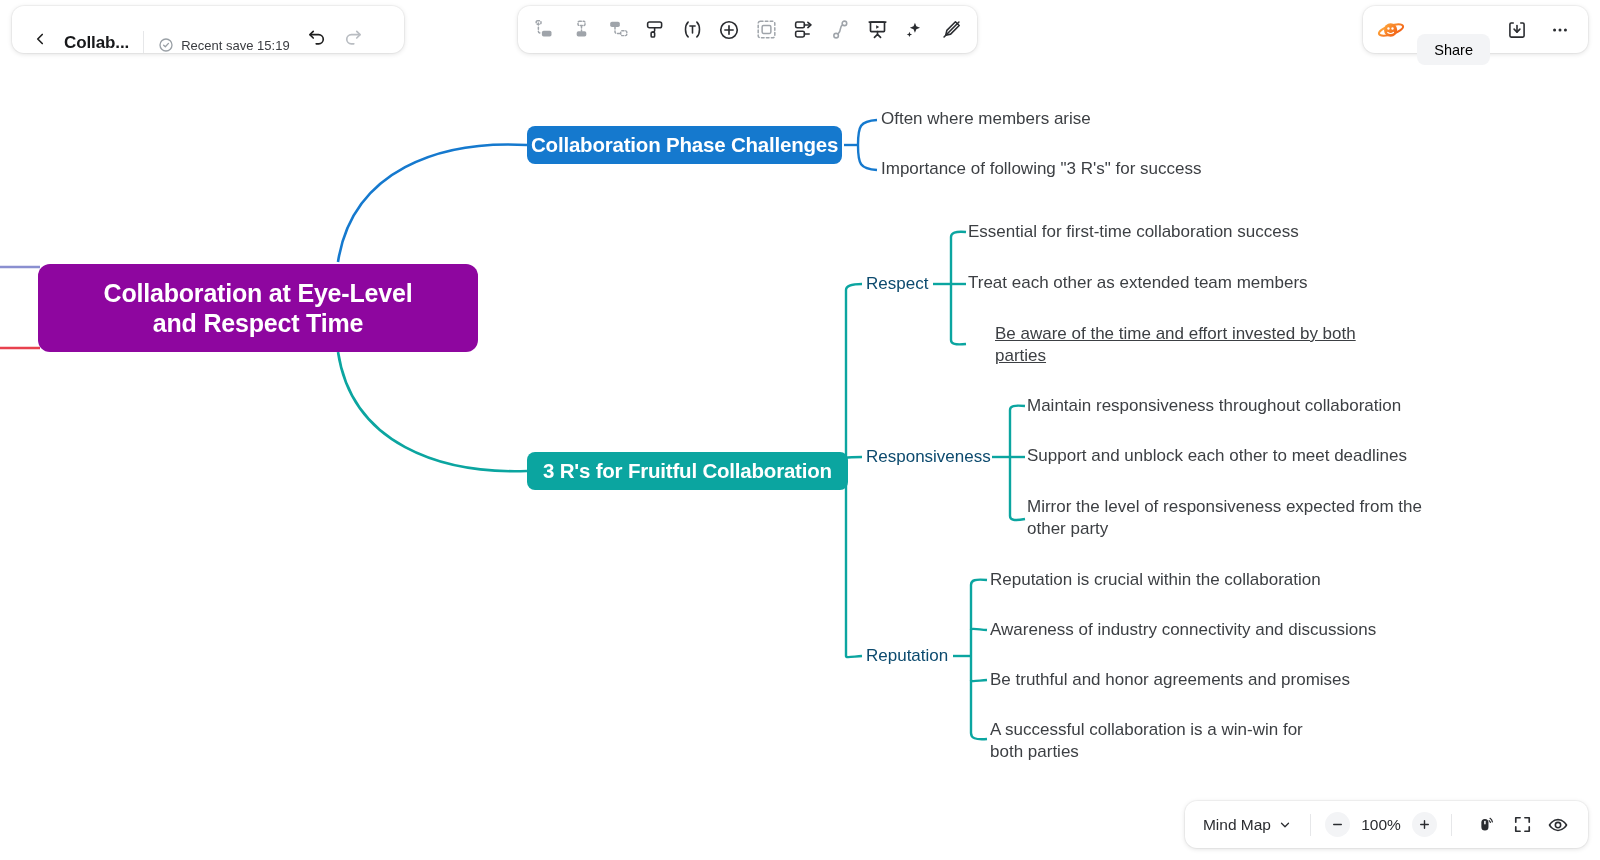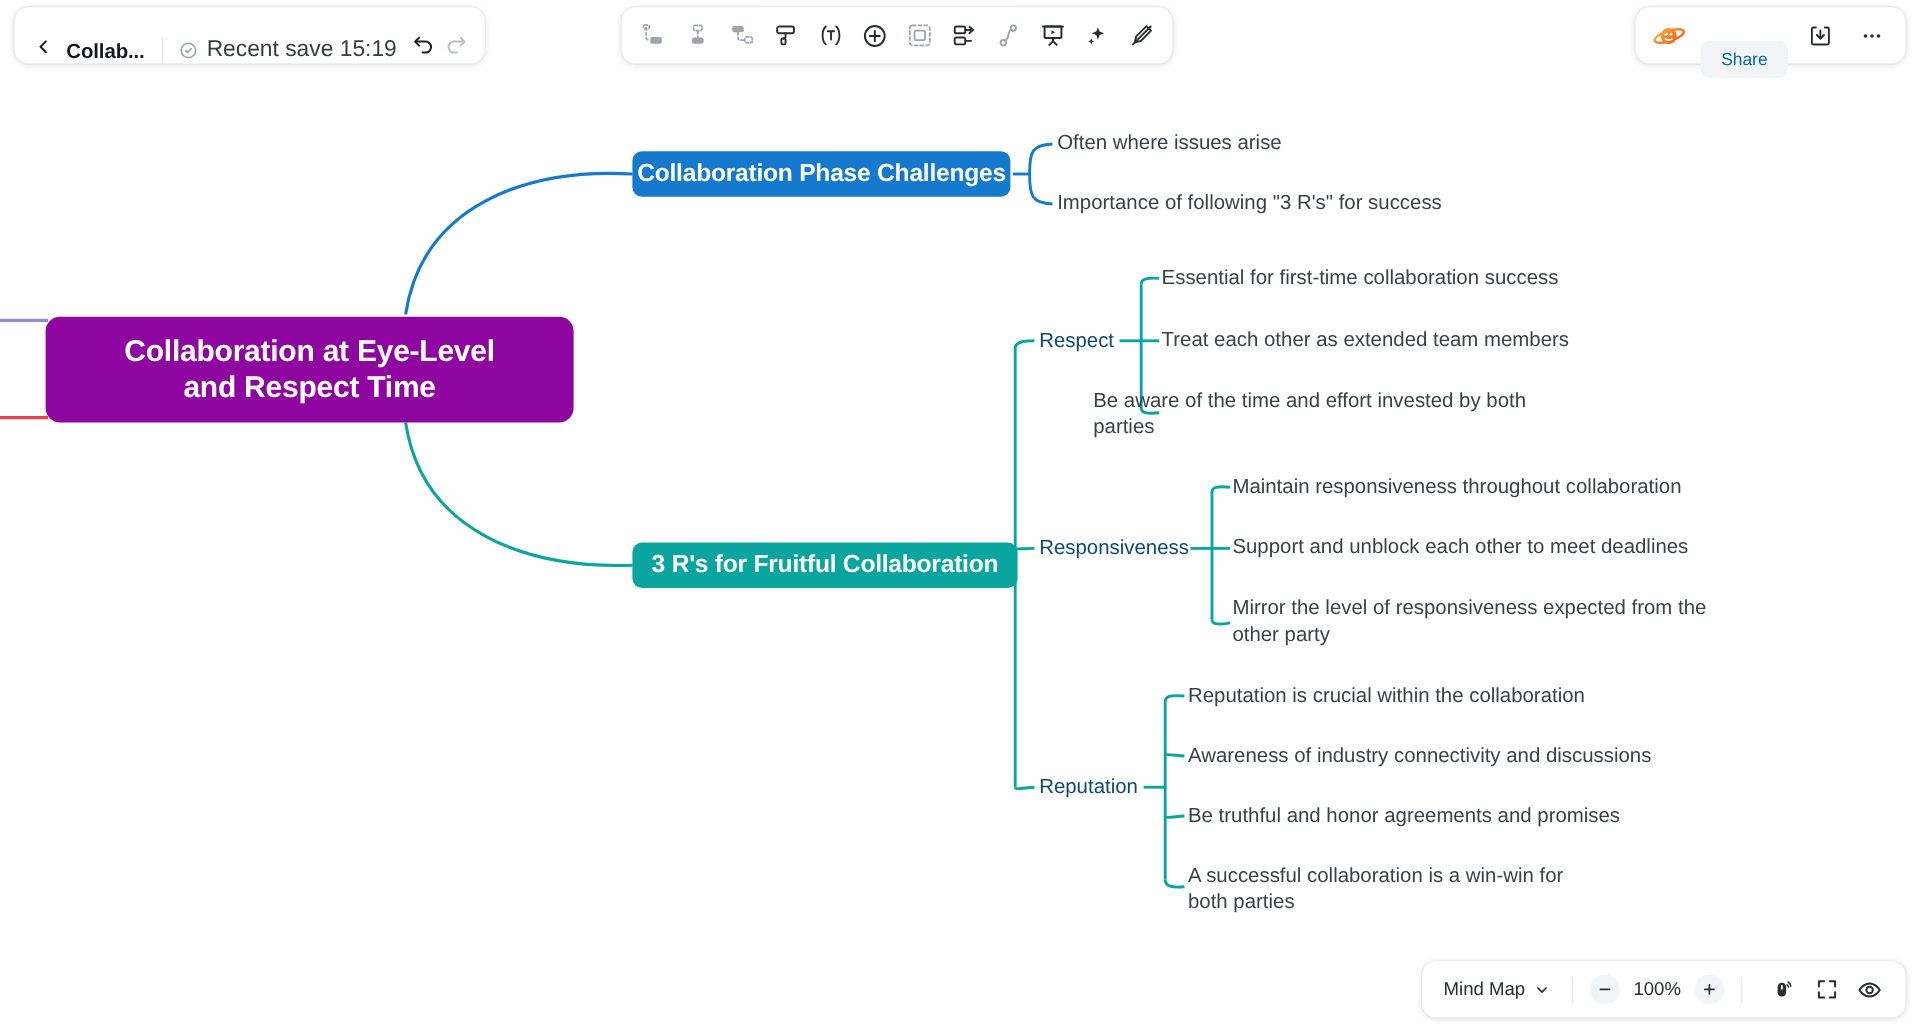--- a/index.html
+++ b/index.html
@@ -24,21 +24,21 @@
     cursor: pointer; border-radius: 6px; color: #1f1f1f;
   }
   .doc-title {
     font-size: 17px; font-weight: 600; color: #17181a;
     margin-left: 10px; margin-right: 14px; white-space: nowrap;
     letter-spacing: -.1px;
   }
   .vdiv { width: 1px; height: 22px; background: #e6e7e9; }
   .save-state {
     display: flex; align-items: center; gap: 7px;
-    margin-left: 14px; font-size: 19px; color: #3a3c40; white-space: nowrap;
+    margin-left: 14px; font-size: 13px; color: #3a3c40; white-space: nowrap;
   }
   .save-state .ic { color: #9aa0a6; display: flex; }
   .undo, .redo {
     width: 30px; height: 30px; display: flex; align-items: center; justify-content: center;
     cursor: pointer; border-radius: 6px;
   }
   .undo { margin-left: 12px; color: #1f1f1f; }
   .redo { margin-left: 6px; color: #b9bdc2; }
 
   
@@ -58,21 +58,21 @@
   
   .right-pill {
     position: absolute; right: 12px; top: 6px;
     height: 47px; background: #ffffff; border-radius: 12px;
     box-shadow: 0 1px 5px rgba(0,0,0,.13), 0 0 0 1px rgba(0,0,0,.035);
     display: flex; align-items: center; padding: 0 12px; gap: 10px;
   }
   .brand-logo { width: 32px; height: 32px; display: flex; align-items: center; justify-content: center; cursor: pointer; }
   .share-btn {
     height: 31px; padding: 0 17px; border-radius: 8px; background: #f3f4f6;
-    display: flex; align-items: center; font-size: 14.5px; color: #0369a1; cursor: pointer;
+    display: flex; align-items: center; font-size: 14.5px; color: #000000; cursor: pointer;
     border: none;
     margin-top: 40px;
   }
   .icon-btn {
     width: 33px; height: 33px; border-radius: 7px; display: flex;
     align-items: center; justify-content: center; cursor: pointer; color: #2a2c30;
   }
 
   
   .canvas { position: absolute; inset: 0; }
@@ -180,40 +180,40 @@
     </svg>
 
     <div class="node node-root">
       <span>Collaboration at Eye-Level and Respect Time</span>
     </div>
 
     <div class="node node-blue">
       <span>Collaboration Phase Challenges</span>
     </div>
     <div class="node node-leaf" style="left:881px; top:108px;">
-      <span>Often where issues arise</span>
+      <span>Often where members arise</span>
     </div>
     <div class="node node-leaf" style="left:881px; top:158px;">
       <span>Importance of following "3 R's" for success</span>
     </div>
 
     <div class="node node-teal">
       <span>3 R's for Fruitful Collaboration</span>
     </div>
 
     <div class="node node-mid" style="left:866px; top:273px;">
       <span>Respect</span>
     </div>
     <div class="node node-leaf" style="left:968px; top:221px;">
       <span>Essential for first-time collaboration success</span>
     </div>
     <div class="node node-leaf" style="left:968px; top:272px;">
       <span>Treat each other as extended team members</span>
     </div>
-    <div class="node node-leaf" style="left:911px; top:323px; width:370px;">
+    <div class="node node-leaf" style="left:995px; top:323px; width:370px;text-decoration:underline;">
       <span>Be aware of the time and effort invested by both parties</span>
     </div>
 
     <div class="node node-mid" style="left:866px; top:446px;">
       <span>Responsiveness</span>
     </div>
     <div class="node node-leaf" style="left:1027px; top:395px;">
       <span>Maintain responsiveness throughout collaboration</span>
     </div>
     <div class="node node-leaf" style="left:1027px; top:445px;">

